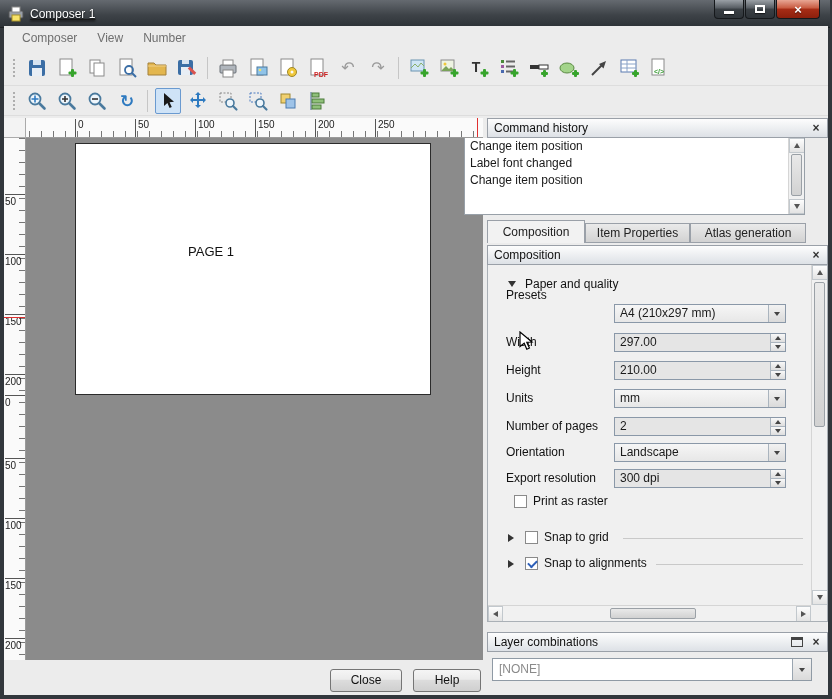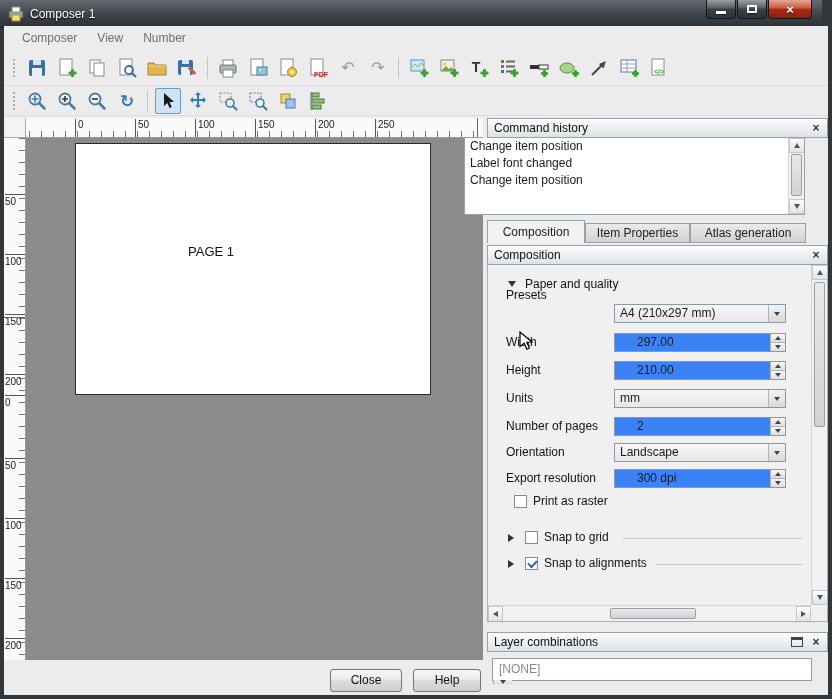--- a/index.html
+++ b/index.html
@@ -2,23 +2,23 @@
 <html><head>
 <meta charset="utf-8">
 <style>
   * { margin:0; padding:0; box-sizing:border-box; }
   html,body { width:832px; height:699px; }
   body { font-family:"Liberation Sans","DejaVu Sans",sans-serif; font-size:12px; color:#1a1a1a; }
 
   .window { position:relative; width:832px; height:699px; background:#32373c; overflow:hidden; }
 
   
-  .titlebar { position:absolute; top:0; left:0; right:10px; height:28px;
+  .titlebar { position:absolute; top:0; left:0; right:2px; height:28px;
     background:linear-gradient(#656a70,#3e4348 55%,#2d3237); border-bottom:1px solid #1d2023;
-    display:flex; align-items:center; }
+    display:flex; align-items:center;text-decoration:underline; }
   .app-icon { width:16px; height:16px; margin:0 6px 0 8px; }
   .win-title { color:#ffffff; font-size:12px; text-shadow:0 1px 2px #000; }
   .caption-btns { position:absolute; right:10px; top:0; display:flex; }
   .cap-btn { height:19px; border:1px solid #15181b; border-top:none; border-radius:0 0 4px 4px;
     background:linear-gradient(#9aa0a6,#565c62 45%,#3a4045 50%,#2e3338);
     display:flex; align-items:center; justify-content:center; margin-left:1px; }
   .cap-btn.min { width:30px; } .cap-btn.max { width:30px; }
   .cap-btn.close { width:44px; background:linear-gradient(#e8a694,#c85a40 45%,#a72d16 50%,#8c1f0c); }
   .glyph-min { width:10px; height:3px; background:#fff; margin-top:6px; box-shadow:0 1px 1px #0008; }
   .glyph-max { width:10px; height:8px; border:2px solid #fff; box-shadow:0 1px 1px #0008; }
@@ -109,37 +109,37 @@
     border-bottom:4px solid transparent; border-left:6px solid #333; }
   .section-label { position:absolute; font-size:12px; color:#111; }
 
   .flabel { position:absolute; left:18px; font-size:12px; line-height:19px; color:#111; }
   .ctl { position:absolute; left:126px; width:172px; height:19px; display:flex;
     border:1px solid #8a98a8; background:#fff; }
   .combo { background:linear-gradient(#f6f6f6,#e7e7e7); }
   .combo-text { flex:1; padding-left:5px; line-height:17px; font-size:12px; overflow:hidden; white-space:nowrap; }
   .combo-btn { width:17px; border-left:1px solid #aab4be; background:linear-gradient(#f2f2f2,#dadada);
     display:flex; align-items:center; justify-content:center; }
-  .spin-text { flex:1; padding-left:22px; line-height:17px; font-size:12px; background:#3b82f6; }
+  .spin-text { flex:1; padding-left:5px; line-height:17px; font-size:12px; background:#e5e5e5; }
   .spin-btns { width:15px; display:flex; flex-direction:column; }
   .spin-btn { flex:1; border-left:1px solid #aab4be; background:linear-gradient(#f8f8f8,#dedede);
     display:flex; align-items:center; justify-content:center; }
   .spin-btn + .spin-btn { border-top:1px solid #aab4be; }
   .tri-xs-up { width:0; height:0; border-left:3px solid transparent; border-right:3px solid transparent; border-bottom:4px solid #444; }
   .tri-xs-down { width:0; height:0; border-left:3px solid transparent; border-right:3px solid transparent; border-top:4px solid #444; }
 
   .cb { position:absolute; width:13px; height:13px; border:1px solid #8a8a8a; background:#fff; }
   .cb.checked::after { content:""; position:absolute; left:2px; top:2px; width:7px; height:4px;
     border-left:2px solid #2d5fb8; border-bottom:2px solid #2d5fb8; transform:rotate(-45deg); }
   .cb-label { position:absolute; font-size:12px; line-height:15px; color:#111; }
   .rule { position:absolute; height:1px; background:#c9c9c9; }
 
   .layer-header { top:606px; }
   .layer-combo { position:absolute; left:488px; top:632px; width:320px; height:23px;
-    border:1px solid #8f9aa5; background:#fff; display:flex;flex-direction:column; }
+    border:1px solid #8f9aa5; background:#fff; display:flex; }
   .layer-combo .val { flex:1; color:#8a8a8a; font-size:12px; line-height:21px; padding-left:6px; }
   .layer-combo .btn { width:19px; border-left:1px solid #9aa5b0;
     background:linear-gradient(#f2f2f2,#dadada); display:flex; align-items:center; justify-content:center; }
 
   .pushbtn { position:absolute; height:23px; border:1px solid #757575; border-radius:3px;
     background:linear-gradient(#f5f5f5,#ebebeb 45%,#dddddd 46%,#cfcfcf);
     font-size:12px; color:#111; text-align:center; line-height:21px; }
   .btn-close { left:326px; top:643px; width:72px; }
   .btn-help  { left:409px; top:643px; width:68px; }
 

